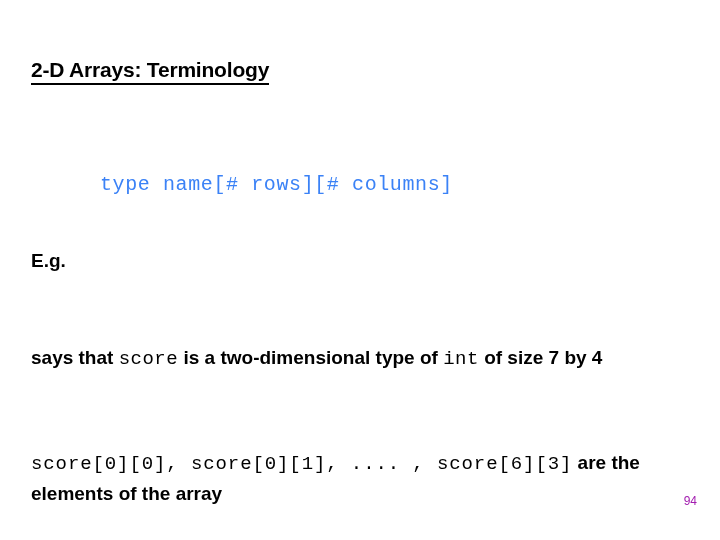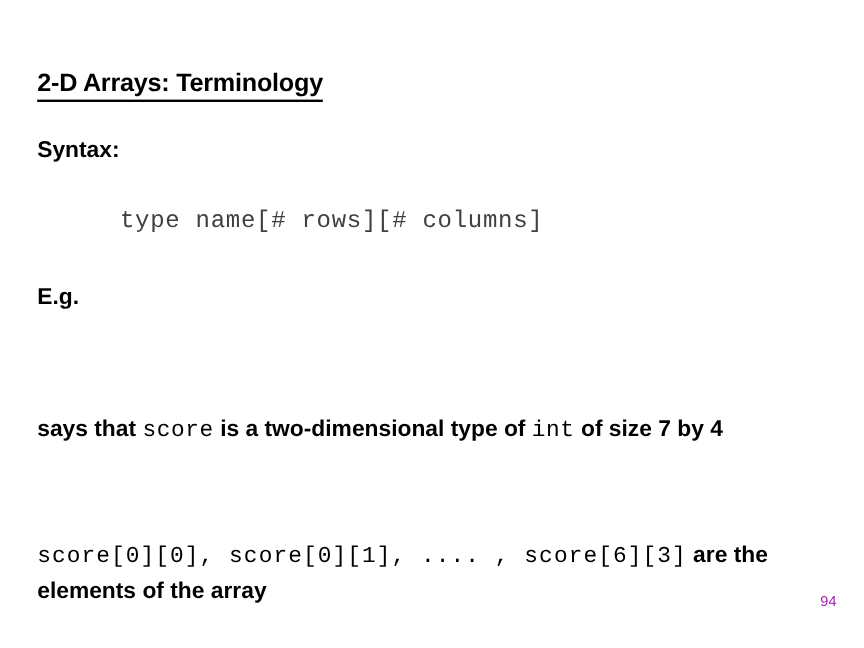--- a/index.html
+++ b/index.html
@@ -51,21 +51,21 @@
   }
 
   
   .code-line {
     position: absolute;
     font-family: "Liberation Mono", "DejaVu Sans Mono", monospace;
     font-weight: normal;
     font-size: 20px;
     line-height: 26px;
     letter-spacing: 0.6px;
-    color: #404040;
+    color: #3b82f6;
     white-space: pre;
   }
 
   .mono {
     font-family: "Liberation Mono", "DejaVu Sans Mono", monospace;
     font-weight: normal;
     font-size: 18px;
     letter-spacing: 0.4px;
   }
 
@@ -98,34 +98,33 @@
     top: 494px;
     font-family: "Liberation Sans", sans-serif;
     font-weight: normal;
     font-size: 12px;
     line-height: 14px;
     color: #a21caf;
   }
 
   
   #syntax-label { left: 31px; top: 113px; }
-  #eg-label     { left: 31px; top: 235px; }
+  #eg-label     { left: 31px; top: 248px; }
   #syntax-code  { left: 100px; top: 172px; }
   #example-code { left: 100px; top: 287px; }
   #para-says    { left: 31px; top: 343px; }
   #para-elements{ left: 31px; top: 448px; }
 </style>
 </head>
 <body>
 
 <div class="slide">
 
   <div class="slide-title">2-D Arrays: Terminology</div>
 
-  <div class="body-line" id="syntax-label">Syntax:</div>
 
   <div class="code-line" id="syntax-code">type name[# rows][# columns]</div>
 
   <div class="body-line" id="eg-label">E.g.</div>
 
 
   <div class="para" id="para-says"><span>says that </span><span class="mono">score</span><span> is a two-dimensional type of </span><span class="mono">int</span><span> of size 7 by 4</span></div>
 
   <div class="para para-elements" id="para-elements"><span class="mono">score[0][0], score[0][1], .... , score[6][3]</span><span> are the elements of the array</span></div>
 

